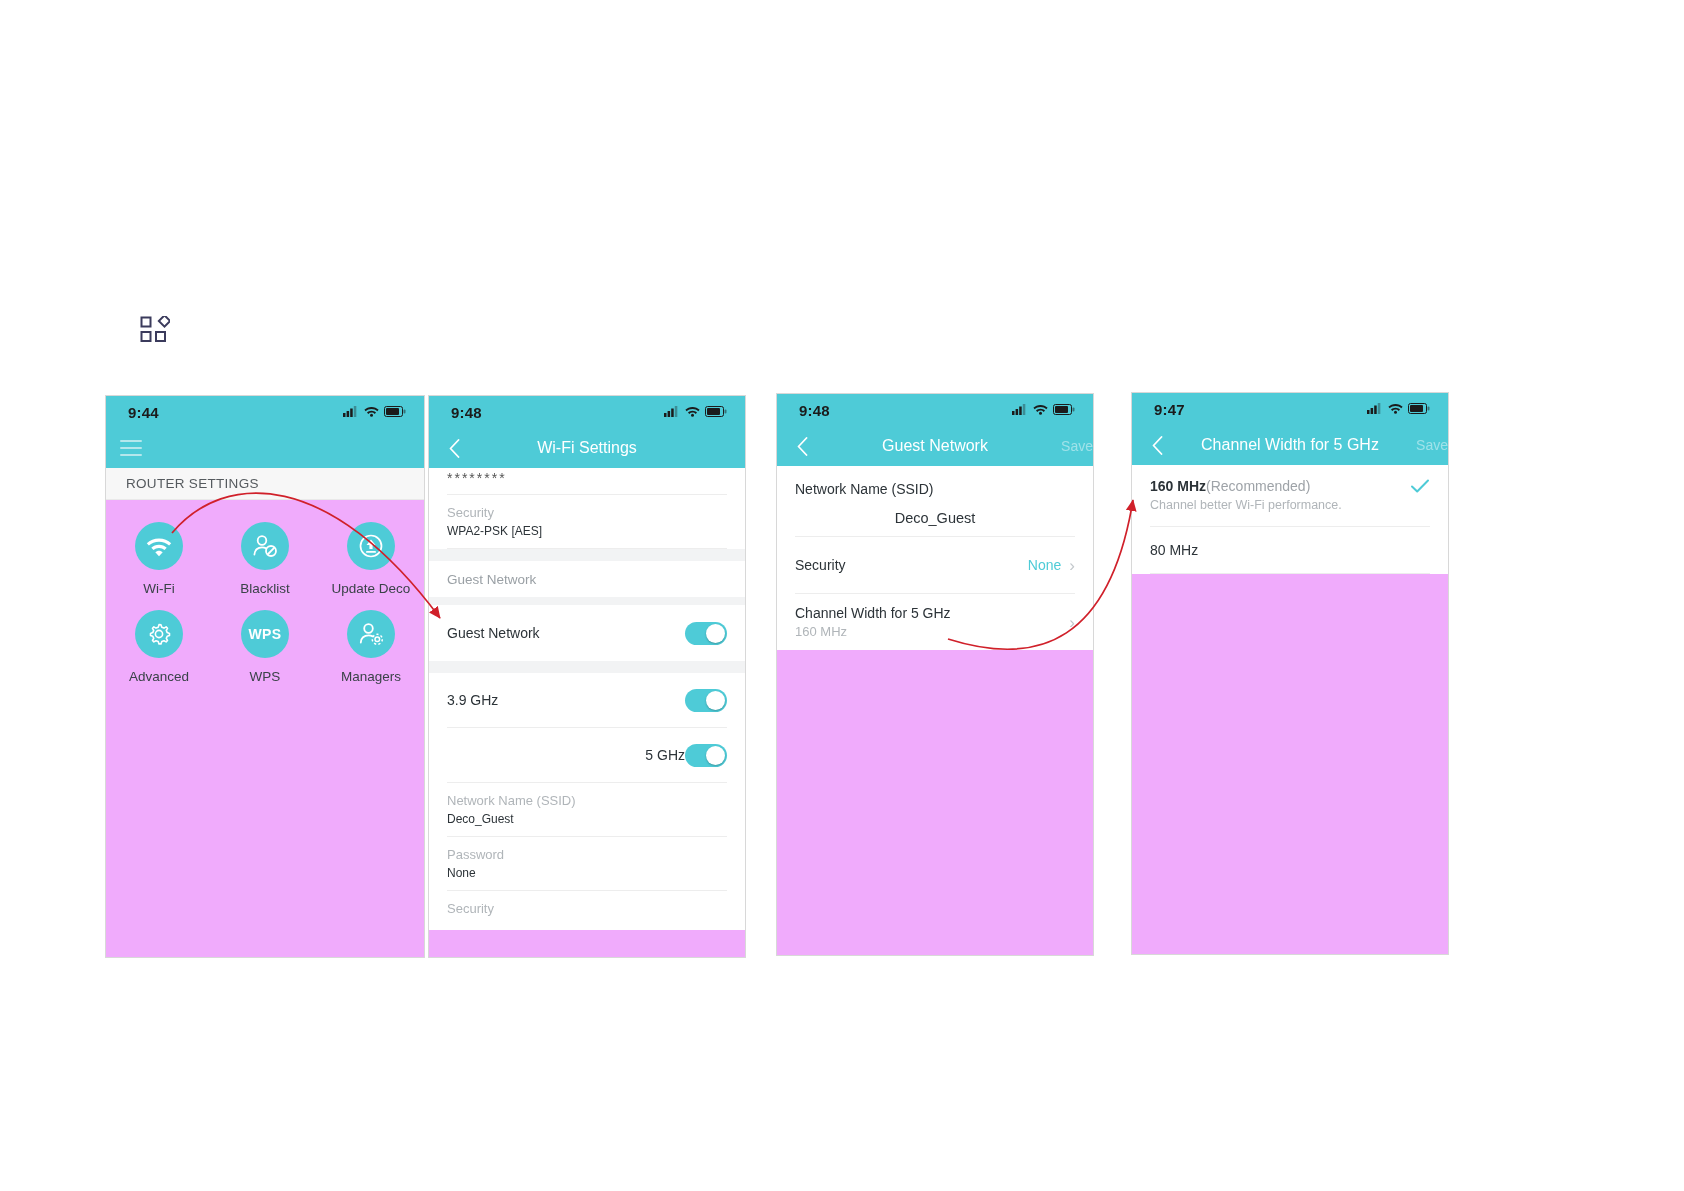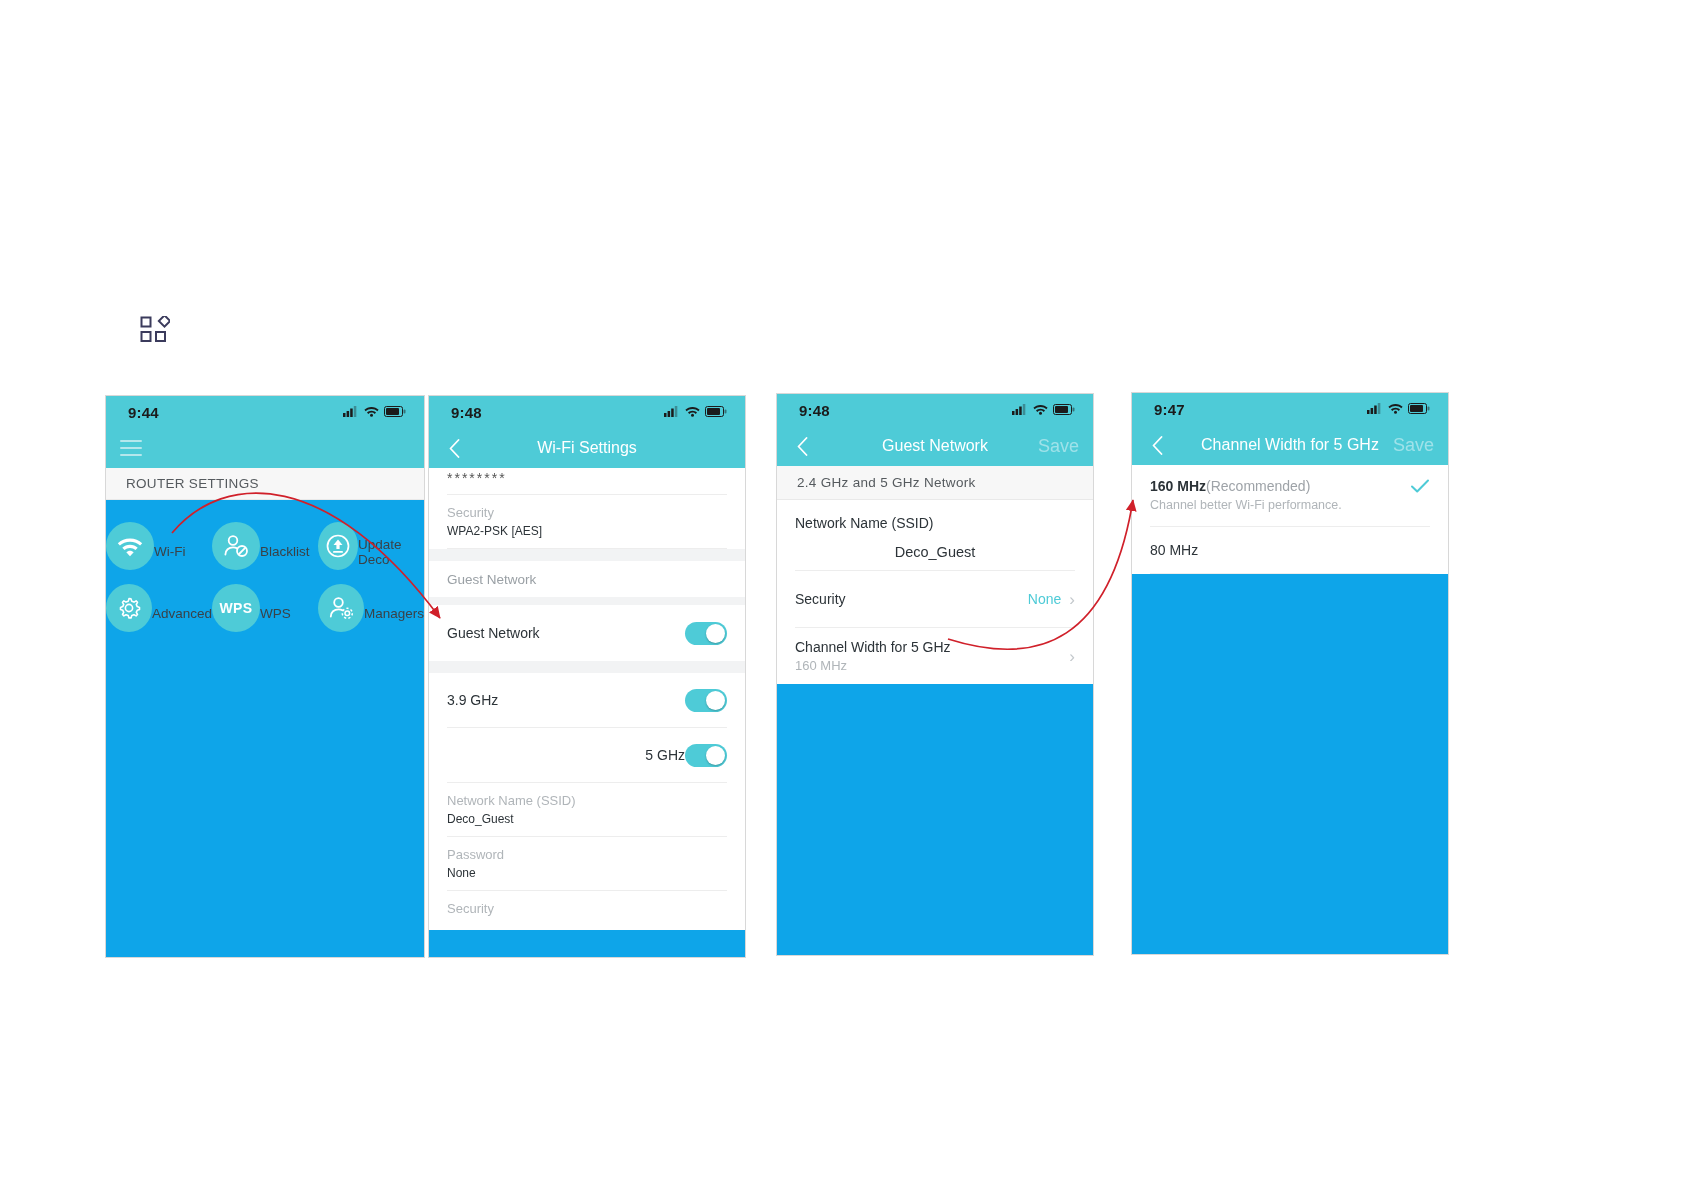--- a/index.html
+++ b/index.html
@@ -14,21 +14,21 @@
     overflow: hidden;
     background: #ffffff;
   }
 
   
   .logo-mark { position: absolute; left: 140px; top: 316px; width: 30px; height: 30px; }
 
   
   .phone {
     position: absolute;
-    background: #0ea5e9;
+    background: #f0abfc;
     border: 1px solid #d8d8d8;
     box-sizing: border-box;
     overflow: hidden;
   }
   .statusbar {
     height: 32px;
     background: #4ecbd7;
     display: flex;
     align-items: center;
     justify-content: space-between;
@@ -50,22 +50,22 @@
   .nav-title {
     position: absolute; left: 0; right: 0; text-align: center;
     color: #ffffff; font-size: 16px; font-weight: normal;
     pointer-events: none;
   }
   .nav-back {
     width: 22px; height: 24px; position: relative; z-index: 2;
     display: flex; align-items: center; justify-content: center;
   }
   .nav-save {
-    position: absolute; right: 14px; z-index: 2;
-    color: #9fe2e9; font-size: 18px;
+    position: absolute; right: 0; z-index: 2;
+    color: #9fe2e9; font-size: 14px;
   }
   .hamburger { width: 22px; height: 16px; display: flex; flex-direction: column; justify-content: space-between; }
   .hamburger i { display: block; height: 2px; background: #b5e7ec; border-radius: 1px; }
 
   
   .sec-head {
     background: #f7f7f7;
     border-bottom: 1px solid #e9e9e9;
     padding: 8px 20px;
     font-size: 13.5px;
@@ -73,21 +73,21 @@
     letter-spacing: .3px;
   }
 
   
   .grid {
     display: flex; flex-wrap: wrap;
     padding: 22px 0 0 0;
   }
   .grid-cell {
     width: 33.33%;
-    display: flex; flex-direction: row; align-items: center;
+    display: flex; flex-direction: column; align-items: center;
     margin-bottom: 14px;
   }
   .circ {
     width: 48px; height: 48px; border-radius: 50%;
     background: #4ecbd7;
     display: flex; align-items: center; justify-content: center;
     color: #ffffff;
   }
   .circ-label { margin-top: 11px; font-size: 13.5px; color: #3a4248; }
   .wps-text { font-size: 14px; font-weight: bold; color: #ffffff; letter-spacing: .3px; }
@@ -405,21 +405,20 @@
     <div class="navbar">
       <div class="nav-back">
         <svg width="11" height="19" viewBox="0 0 11 19">
             <path d="M9.5 1 L1.5 9.5 L9.5 18" fill="none" stroke="#ffffff" stroke-width="1.8" stroke-linecap="round" stroke-linejoin="round"></path>
           </svg>
       </div>
       <div class="nav-title">Guest Network</div>
       <div class="nav-save">Save</div>
     </div>
 
-    <div class="sec-head" style="padding:9px 20px;">2.4 GHz and 5 GHz Network</div>
 
     <div class="card">
       <div style="padding:14px 18px 0;">
         <span class="row-label">Network Name (SSID)</span>
       </div>
       <div class="centered-value">Deco_Guest</div>
       <div class="divider"></div>
 
       <div class="row" style="min-height:56px;">
         <span class="row-label">Security</span>

